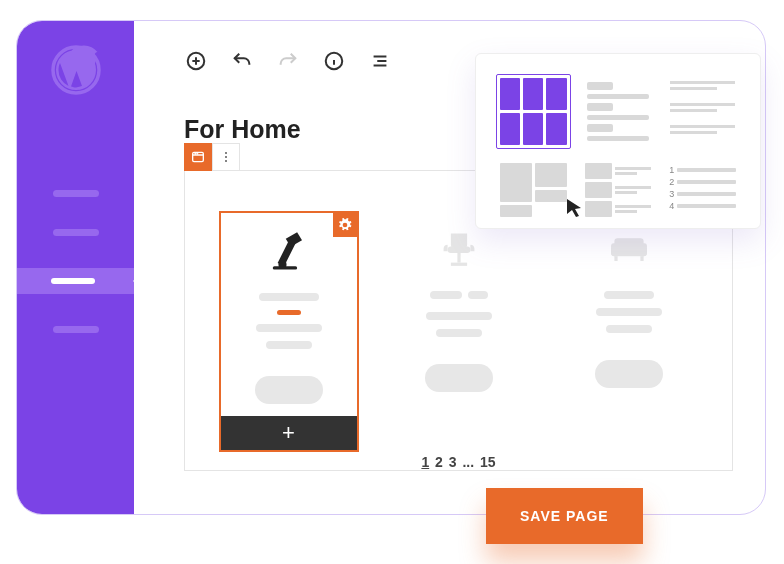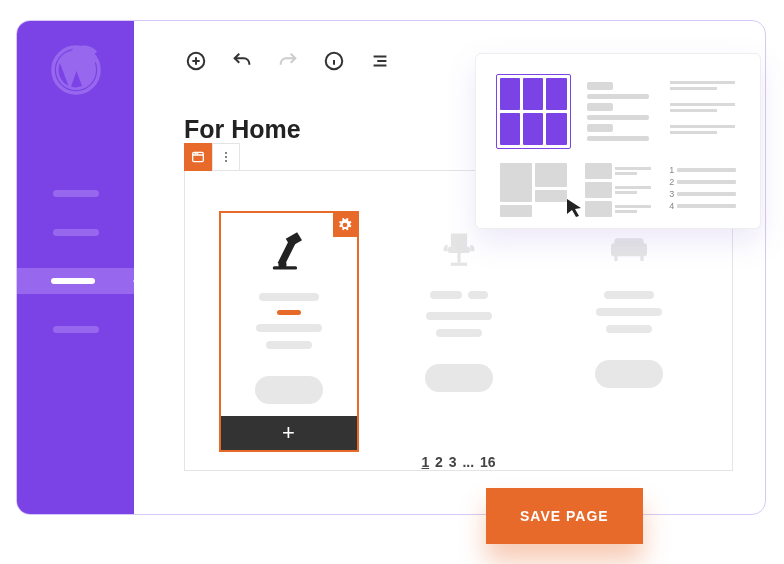--- a/index.html
+++ b/index.html
@@ -1,18 +1,18 @@
 <!DOCTYPE html>
 <html><head>
 <meta charset="utf-8">
 <style>
 * { box-sizing: border-box; margin: 0; padding: 0; }
 body { font-family: -apple-system, BlinkMacSystemFont, "Segoe UI", sans-serif; background: #fff; width: 784px; height: 564px; position: relative; overflow: hidden; }
 
-.app-frame { position: absolute; left: 16px; top: 20px; width: 750px; height: 495px; border: 1px solid #d6c9f7; border-radius: 14px; overflow: hidden; background: #fff; }
+.app-frame { position: absolute; left: 16px; top: 20px; width: 750px; height: 495px; border: 1px solid #d6c9f7; border-radius: 26px; overflow: hidden; background: #fff; }
 
 .sidebar { position: absolute; left: 0; top: 0; width: 117px; height: 100%; background: #7b43e6; }
 .wp-logo { width: 50px; height: 50px; margin: 24px auto 0; display: block; fill: #9768ee; }
 .nav-items { margin-top: 95px; }
 .nav-item { width: 46px; height: 7px; background: #9768ee; border-radius: 4px; margin: 0 auto 32px; position: relative; }
 .nav-item.active-wrap { background: transparent; height: 26px; width: 100%; }
 .active-bg { position: absolute; left: 0; top: 0; width: 100%; height: 26px; background: #9768ee; }
 .active-bar { position: absolute; width: 44px; height: 6px; background: #fff; border-radius: 3px; left: 34px; top: 10px; }
 .active-arrow { position: absolute; right: -8px; top: 5px; width: 0; height: 0; border-top: 8px solid transparent; border-bottom: 8px solid transparent; border-right: 9px solid #fff; }
 
@@ -208,21 +208,21 @@
           </div>
           <div class="pill"></div>
         </div>
       </div>
 
       <div class="pagination">
         <span class="pg cur">1</span>
         <span class="pg">2</span>
         <span class="pg">3</span>
         <span class="pg">...</span>
-        <span class="pg">16</span>
+        <span class="pg">15</span>
       </div>
     </div>
   </div>
 </div>
 
 <div class="layout-panel">
   <div class="layout-opt selected">
     <div class="grid6">
         <div></div>
         <div></div>

